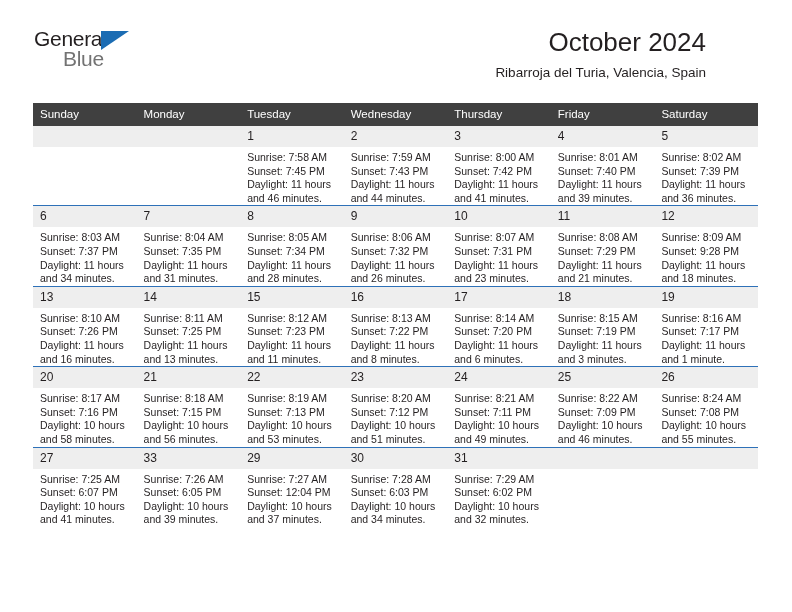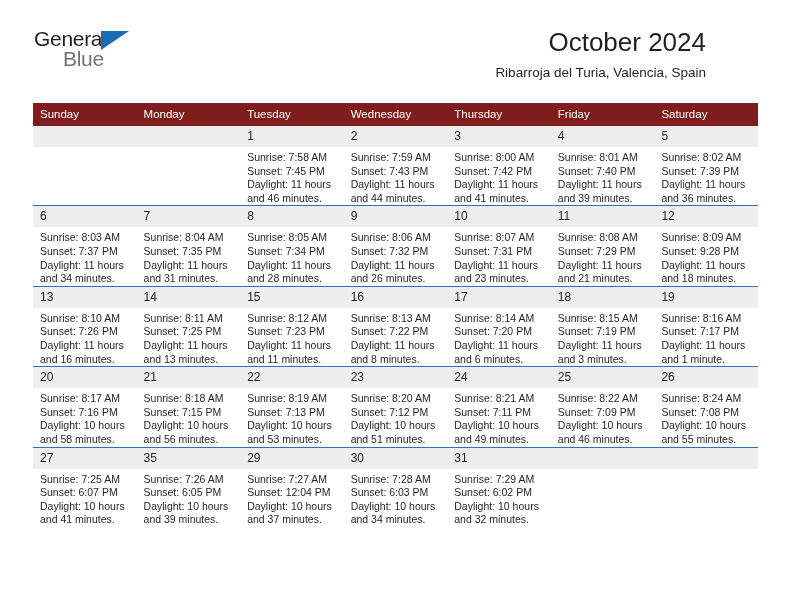--- a/index.html
+++ b/index.html
@@ -89,21 +89,21 @@
   
   .calendar {
     position: absolute;
     left: 33px;
     top: 103px;
     width: 725px;
     border-collapse: collapse;
     table-layout: fixed;
   }
   .calendar th {
-    background: #7f1d1d;
+    background: #404040;
     color: #ffffff;
     font-weight: normal;
     font-size: 11.5px;
     text-align: left;
     padding: 5px 0 5px 7px;
     height: 12px;
     line-height: 13px;
     border: none;
   }
   .calendar td {
@@ -400,21 +400,21 @@
         <tr>
           <td>
             <span class="daynum">27</span>
             <div class="info">
               <div>Sunrise: 7:25 AM</div>
               <div>Sunset: 6:07 PM</div>
               <div class="daylight">Daylight: 10 hours and 41 minutes.</div>
             </div>
           </td>
           <td>
-            <span class="daynum">35</span>
+            <span class="daynum">33</span>
             <div class="info">
               <div>Sunrise: 7:26 AM</div>
               <div>Sunset: 6:05 PM</div>
               <div class="daylight">Daylight: 10 hours and 39 minutes.</div>
             </div>
           </td>
           <td>
             <span class="daynum">29</span>
             <div class="info">
               <div>Sunrise: 7:27 AM</div>

